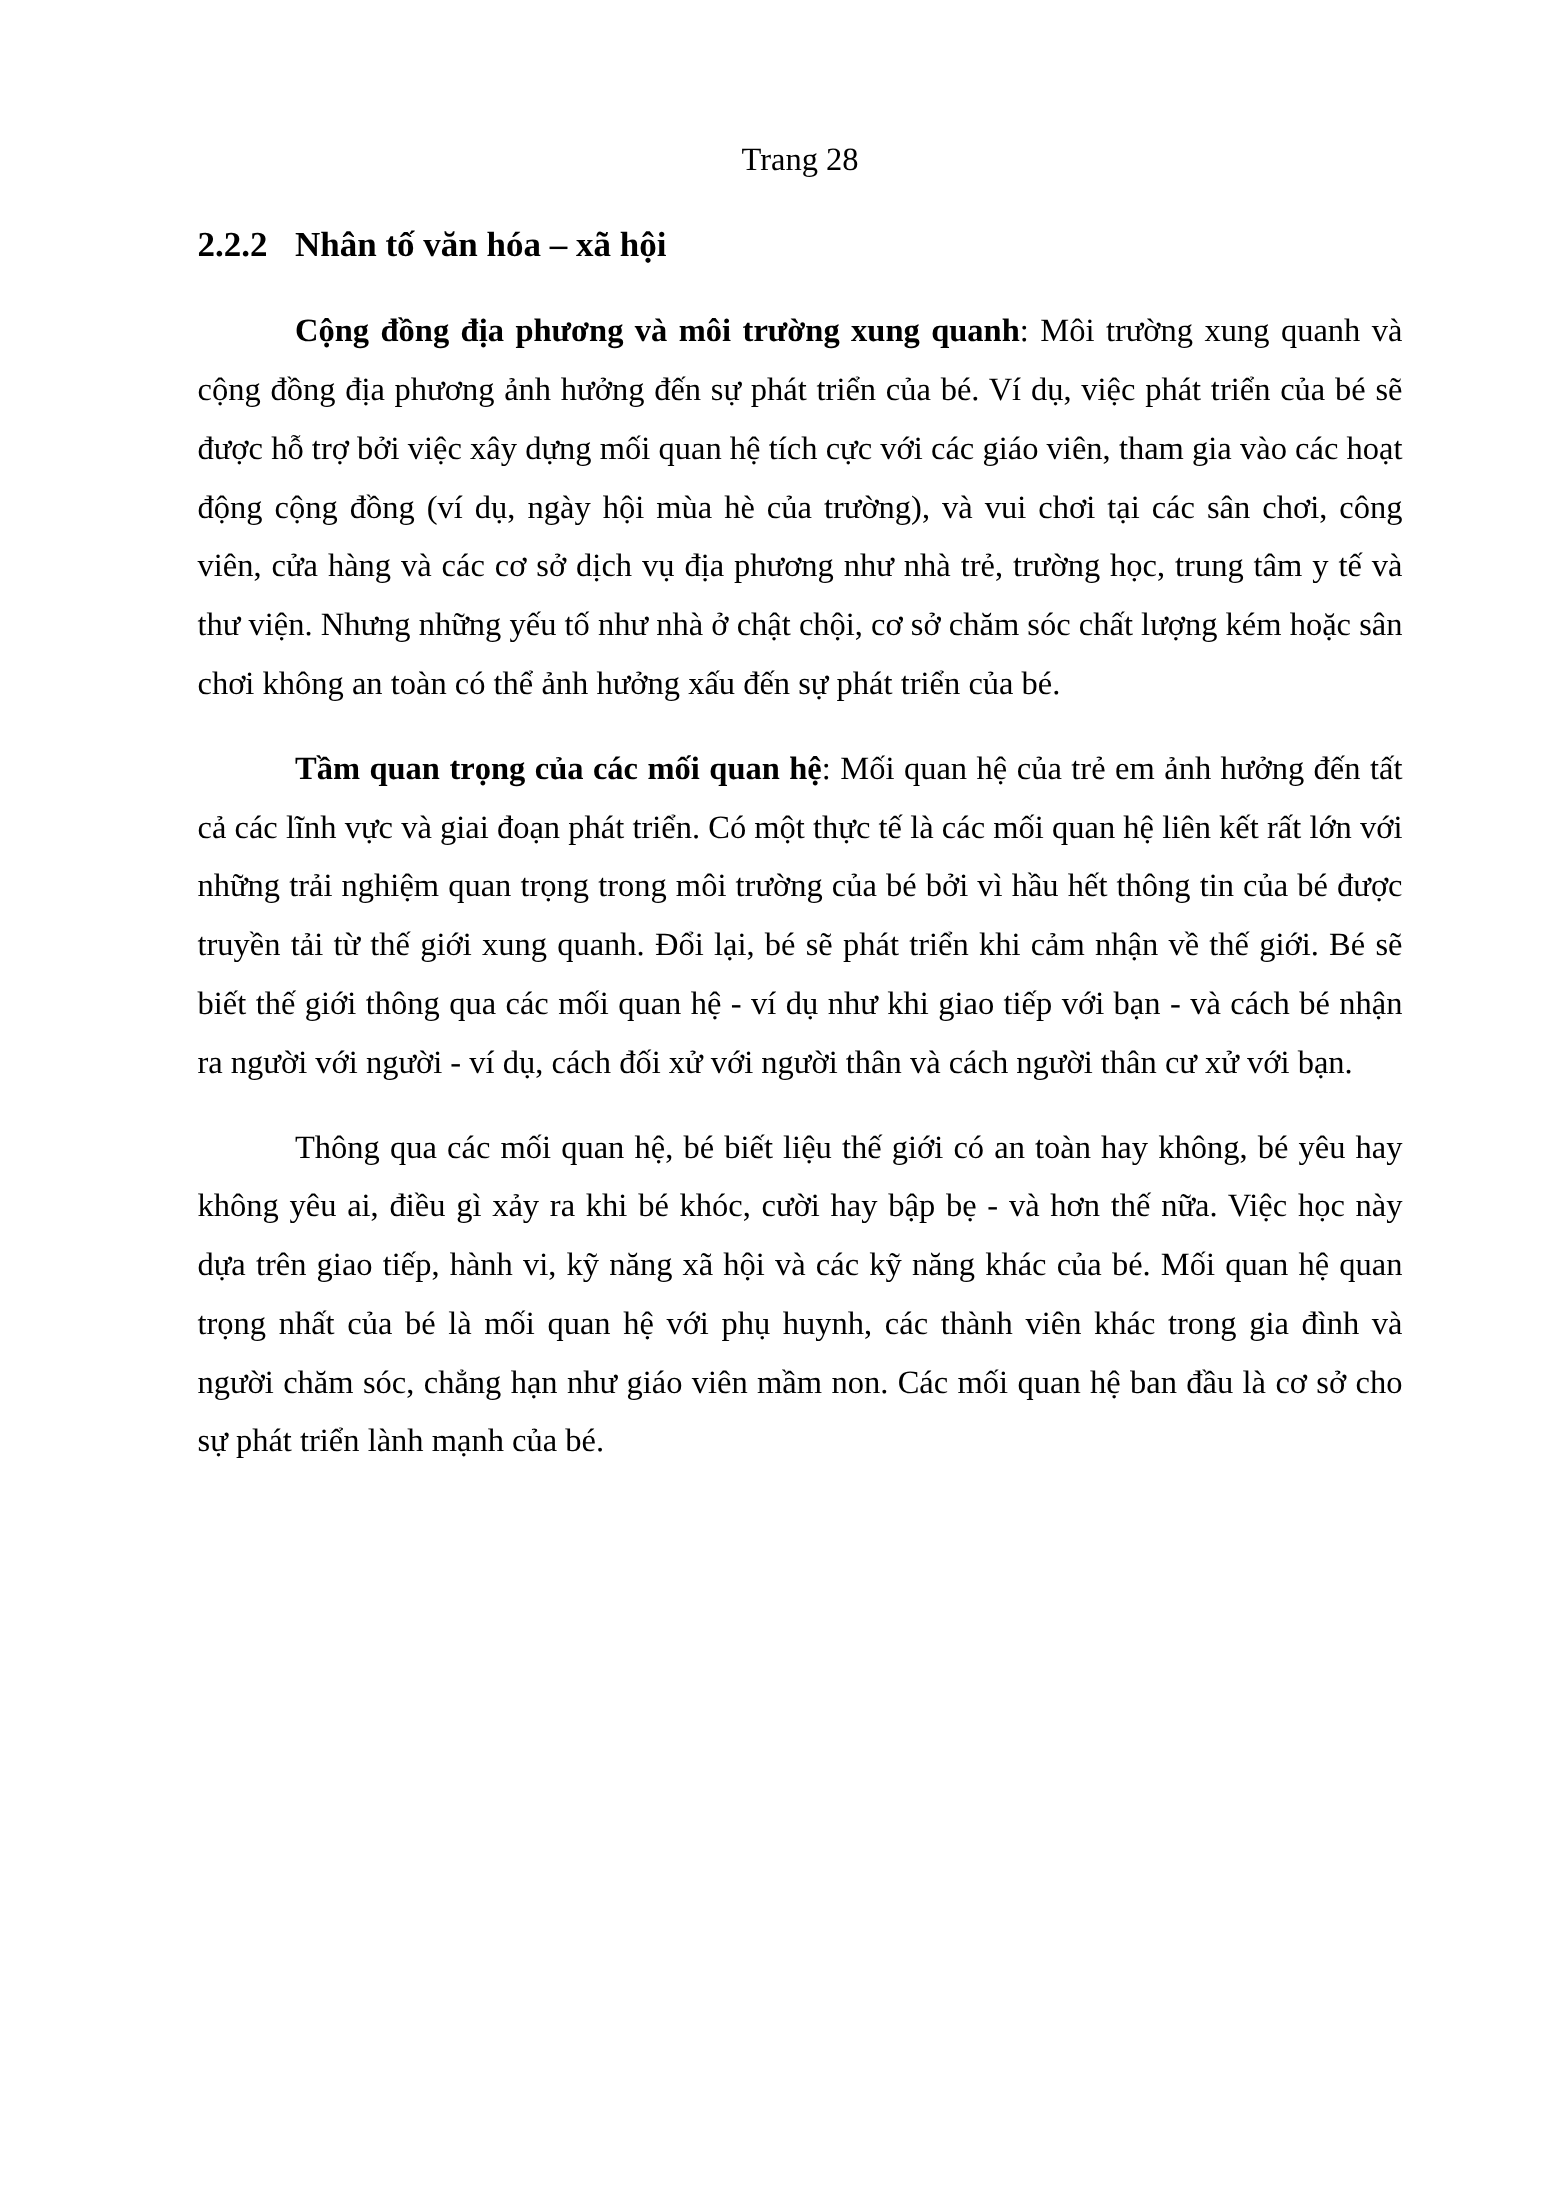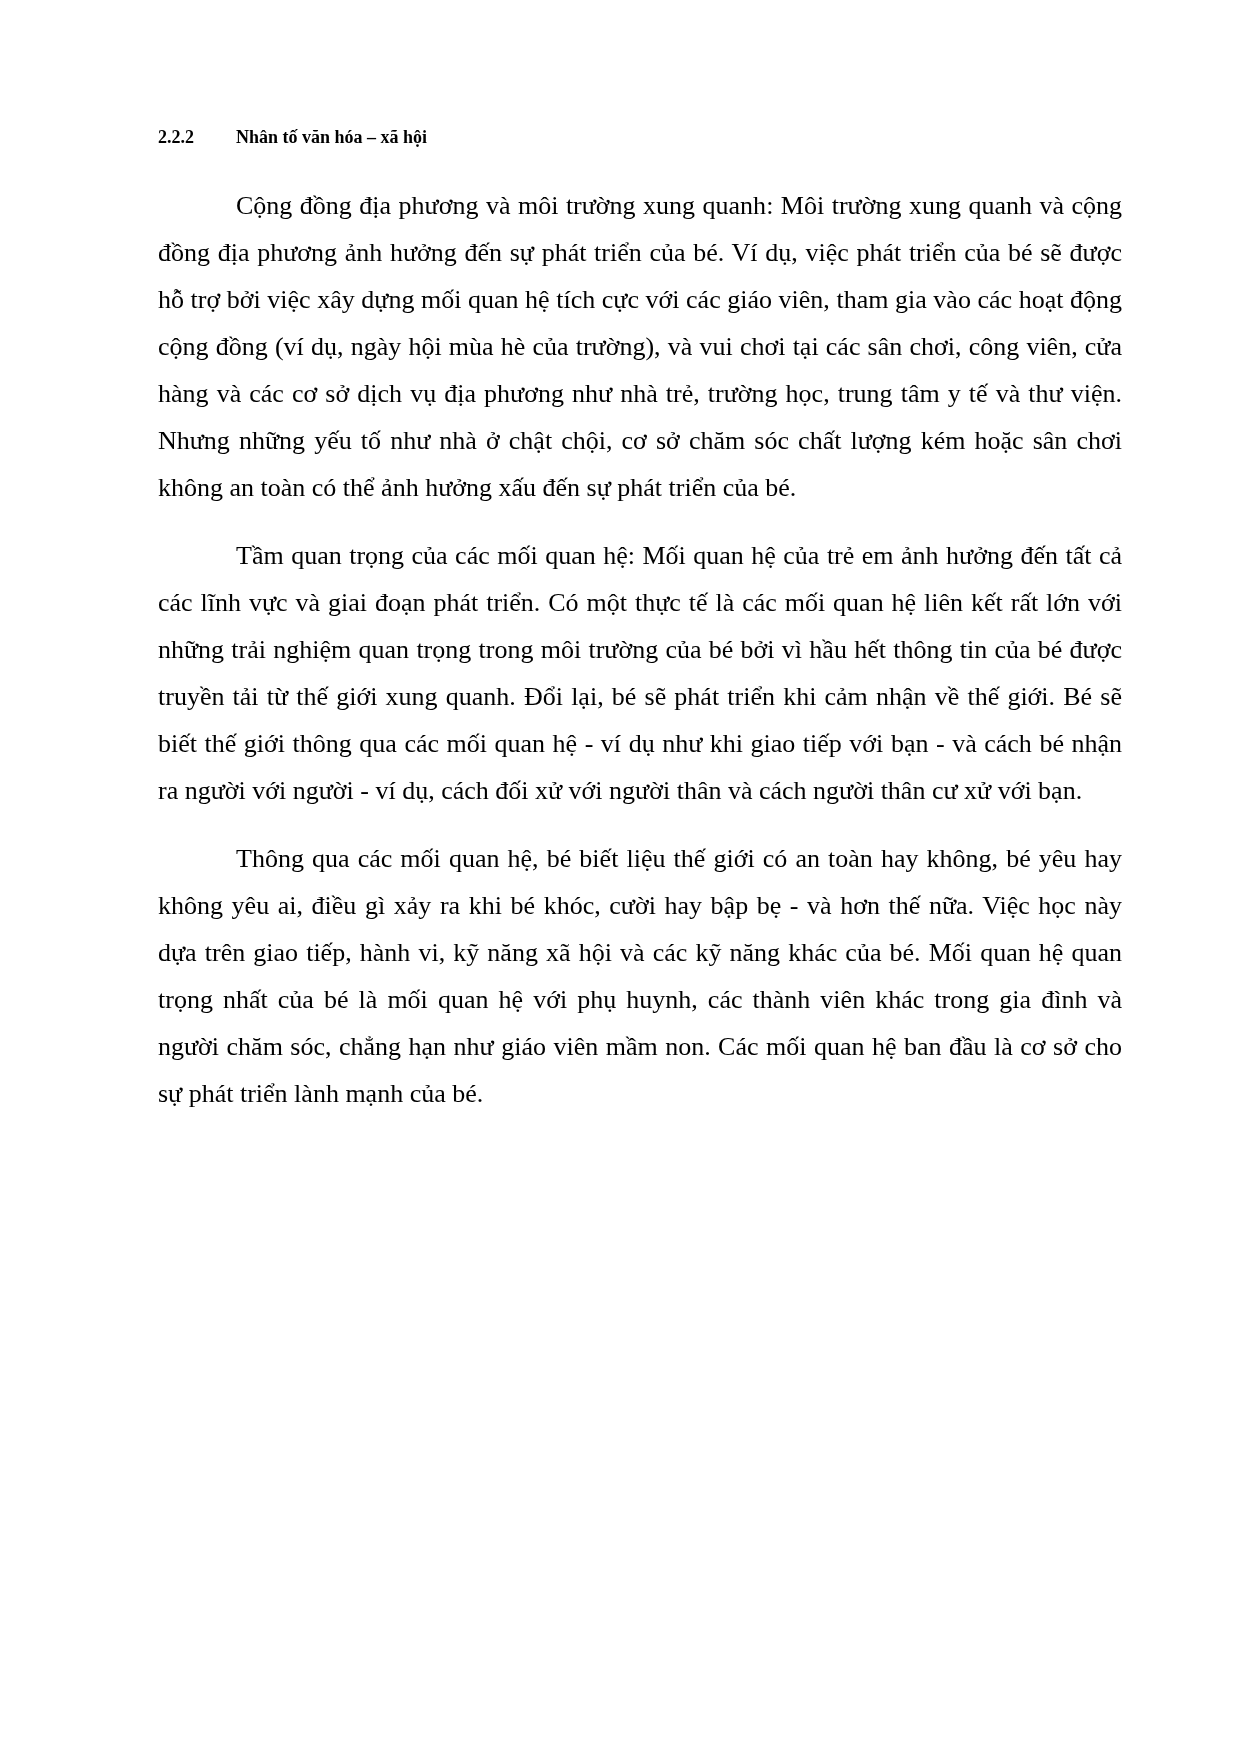--- a/index.html
+++ b/index.html
@@ -28,38 +28,39 @@
     margin: 0;
     text-align: justify;
   }
   p.spaced {
     margin-top: 21px;
   }
   p.indent {
     text-indent: 78px;
   }
   .heading {
-    font-size: 18px;
+    font-size: 28px;
     font-weight: bold;
     margin: 10px 0 20px 0;
     line-height: 47px;
   }
   .heading .h-num {
     display: inline-block;
     min-width: 78px;
   }
   strong.lead {
-    font-weight: normal;
+    font-weight: bold;
   }
 </style>
 </head>
 <body>
 
 <div class="page">
 
+  <div class="page-number">Trang 28</div>
 
 
 
   <h2 class="heading">
     <span class="h-num">2.2.2</span><span class="h-text">Nhân tố văn hóa – xã hội</span>
   </h2>
 
   <p class="body indent spaced"><strong class="lead">Cộng đồng địa phương và môi trường xung quanh</strong><span>: Môi trường xung quanh và cộng đồng địa phương ảnh hưởng đến sự phát triển của bé. Ví dụ, việc phát triển của bé sẽ được hỗ trợ bởi việc xây dựng mối quan hệ tích cực với các giáo viên, tham gia vào các hoạt động cộng đồng (ví dụ, ngày hội mùa hè của trường), và vui chơi tại các sân chơi, công viên, cửa hàng và các cơ sở dịch vụ địa phương như nhà trẻ, trường học, trung tâm y tế và thư viện. Nhưng những yếu tố như nhà ở chật chội, cơ sở chăm sóc chất lượng kém hoặc sân chơi không an toàn có thể ảnh hưởng xấu đến sự phát triển của bé.</span></p>
 
   <p class="body indent spaced"><strong class="lead">Tầm quan trọng của các mối quan hệ</strong><span>: Mối quan hệ của trẻ em ảnh hưởng đến tất cả các lĩnh vực và giai đoạn phát triển. Có một thực tế là các mối quan hệ liên kết rất lớn với những trải nghiệm quan trọng trong môi trường của bé bởi vì hầu hết thông tin của bé được truyền tải từ thế giới xung quanh. Đổi lại, bé sẽ phát triển khi cảm nhận về thế giới. Bé sẽ biết thế giới thông qua các mối quan hệ - ví dụ như khi giao tiếp với bạn - và cách bé nhận ra người với người - ví dụ, cách đối xử với người thân và cách người thân cư xử với bạn.</span></p>

